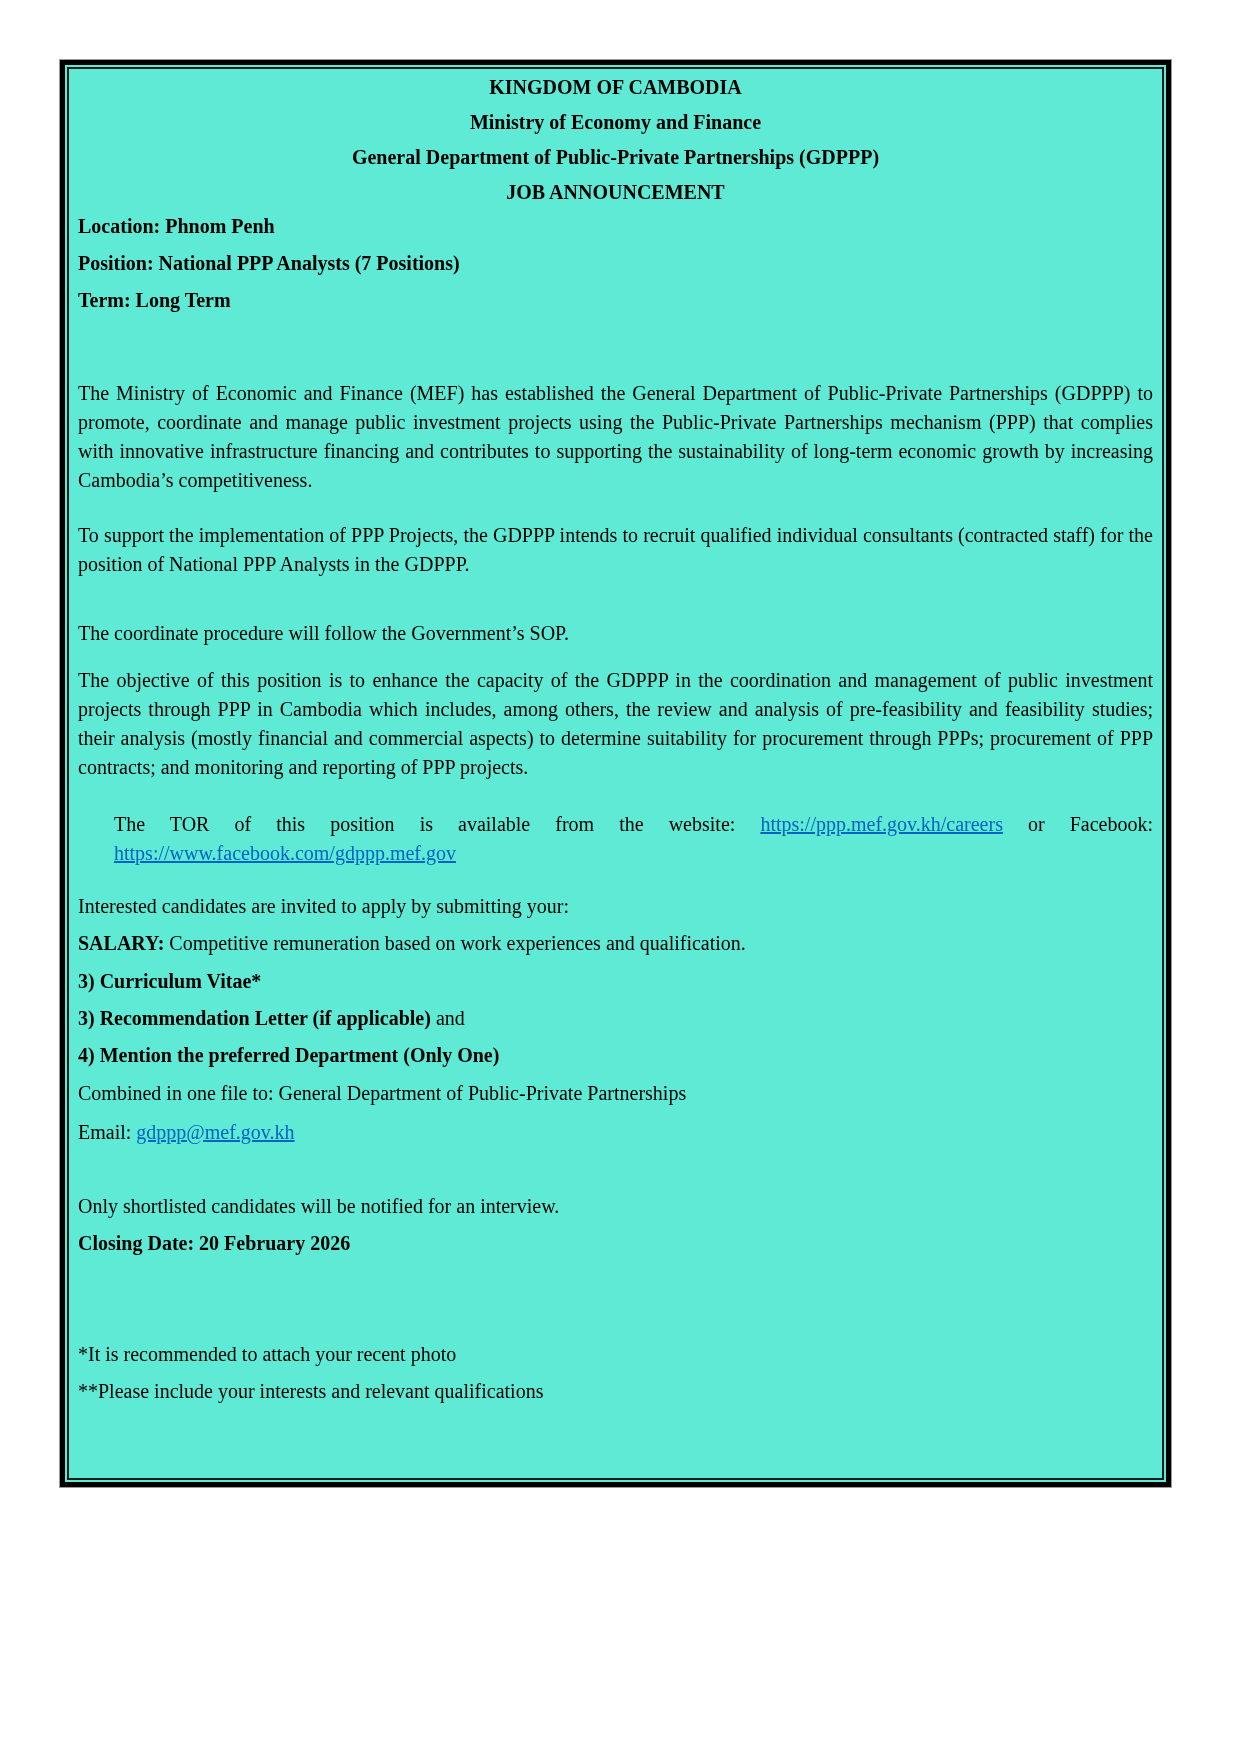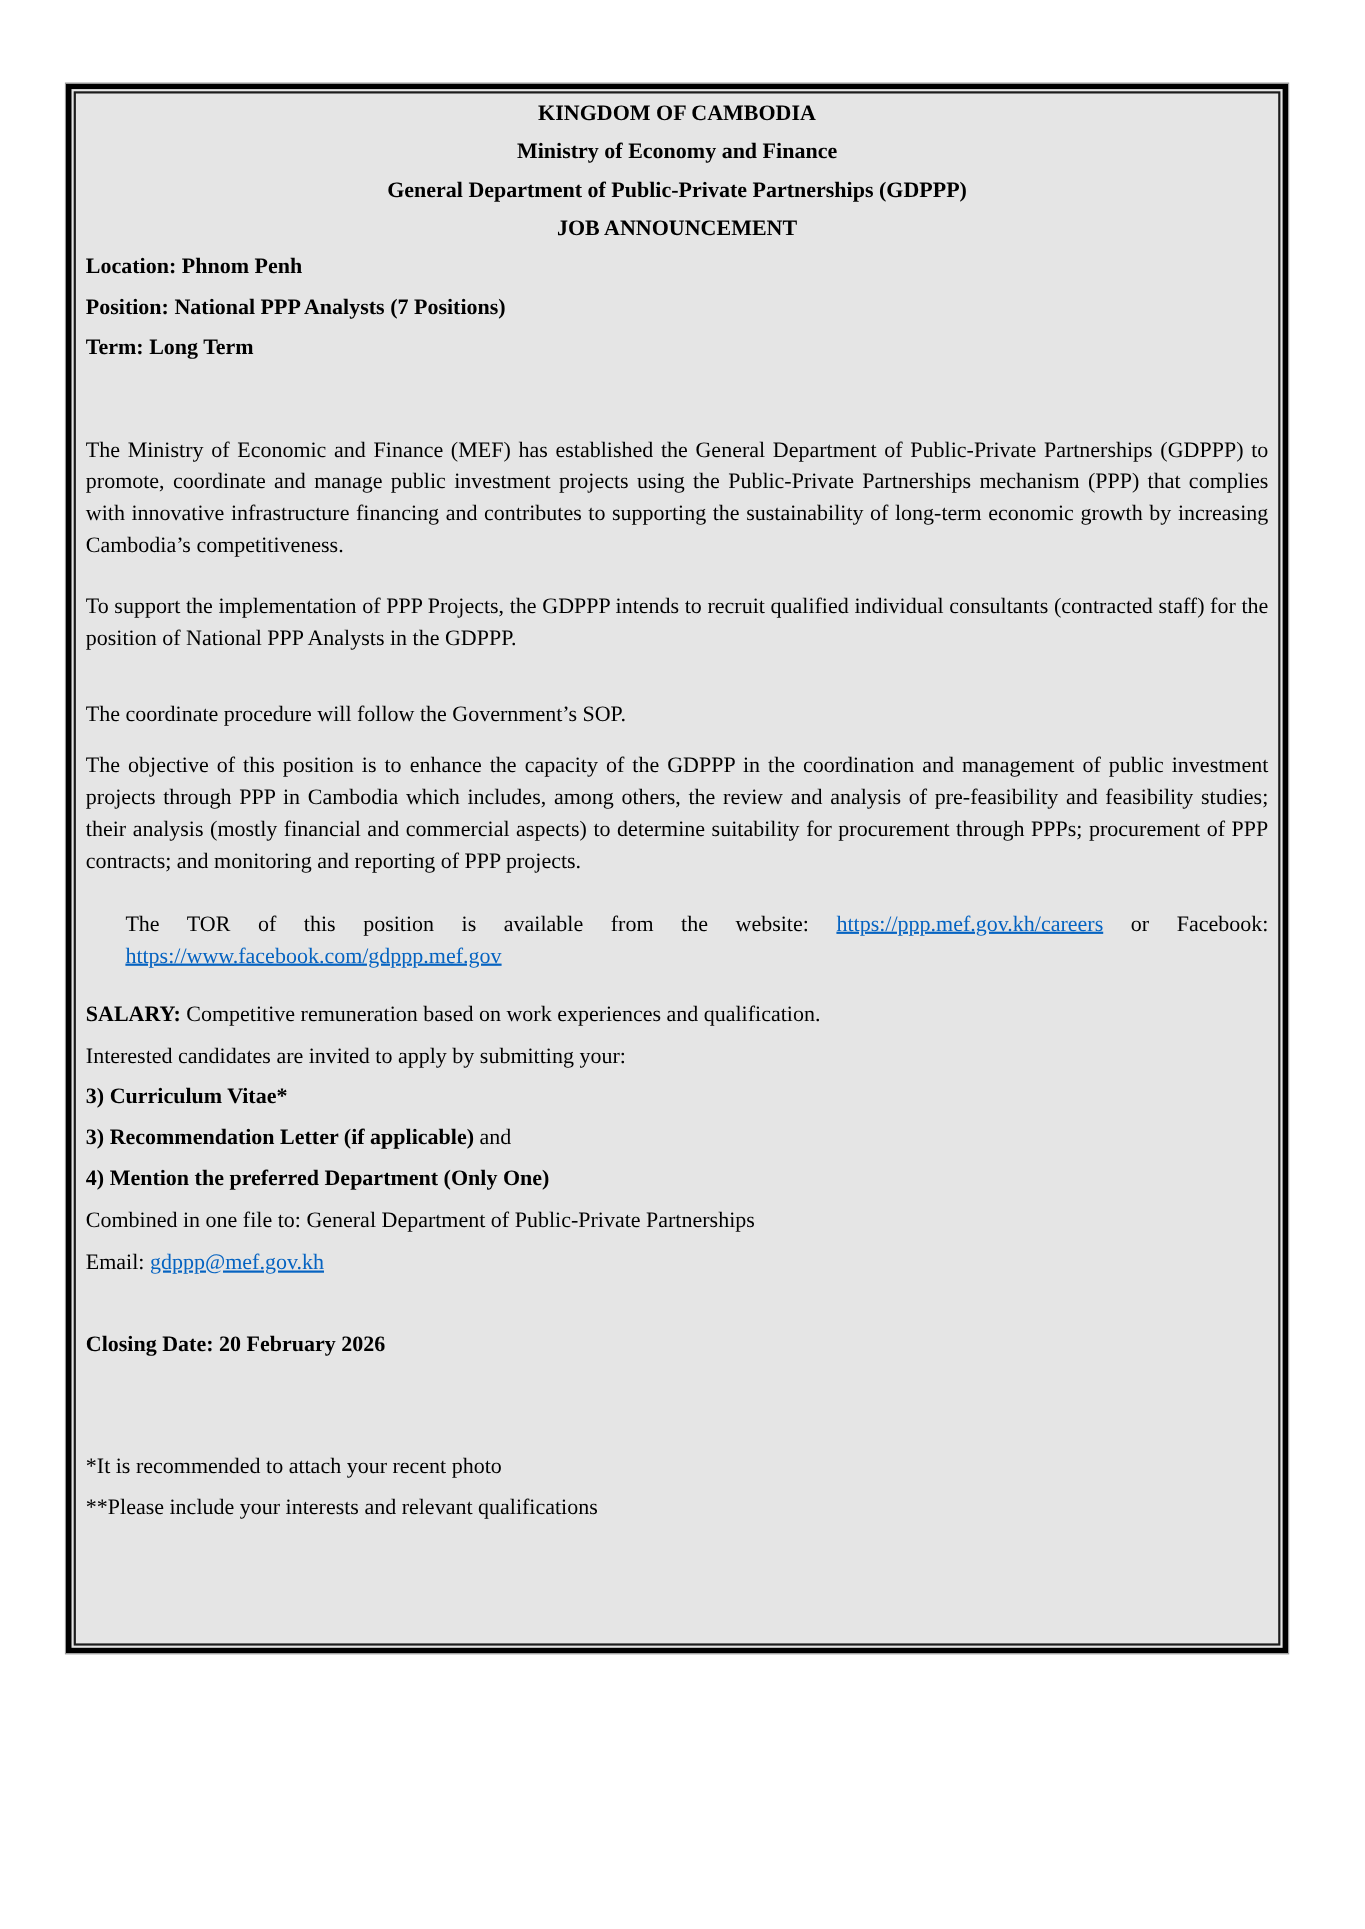--- a/index.html
+++ b/index.html
@@ -10,28 +10,28 @@
   body {
     width: 1241px;
     height: 1754px;
     position: relative;
     font-family: "Liberation Serif", "DejaVu Serif", serif;
     color: #000000;
   }
   .frame {
     position: absolute;
     left: 60px;
-    top: 76px;
+    top: 60px;
     width: 1111px;
     height: 1427px;
     box-sizing: border-box;
     border: 5px solid #000000;
     outline: 1px solid #9a9a9a;
     padding: 2px;
-    background: #e5e5e5;
+    background: #5eead4;
   }
   .frame-inner {
     width: 100%;
     height: 100%;
     box-sizing: border-box;
     border: 2px solid #1c1c1c;
     padding: 4px 9px 0 9px;
     overflow: hidden;
   }
   .line {
@@ -82,35 +82,36 @@
 
     <p class="line para mb26">The Ministry of Economic and Finance (MEF) has established the General Department of Public-Private Partnerships (GDPPP) to promote, coordinate and manage public investment projects using the Public-Private Partnerships mechanism (PPP) that complies with innovative infrastructure financing and contributes to supporting the sustainability of long-term economic growth by increasing Cambodia’s competitiveness.</p>
     <p class="line para mb40">To support the implementation of PPP Projects, the GDPPP intends to recruit qualified individual consultants (contracted staff) for the position of National PPP Analysts in the GDPPP.</p>
     <p class="line para mb18">The coordinate procedure will follow the Government’s SOP.</p>
     <p class="line para mb28">The objective of this position is to enhance the capacity of the GDPPP in the coordination and management of public investment projects through PPP in Cambodia which includes, among others, the review and analysis of pre-feasibility and feasibility studies; their analysis (mostly financial and commercial aspects) to determine suitability for procurement through PPPs; procurement of PPP contracts; and monitoring and reporting of PPP projects.</p>
 
     <p class="line para mb24">
       <span>The TOR of this position is available from the website: </span><a href="#" class="doc-link">https://ppp.mef.gov.kh/careers</a><span> or Facebook: </span><a href="#" class="doc-link">https://www.facebook.com/gdppp.mef.gov</a>
     </p>
 
+    <p class="line mb8">Interested candidates are invited to apply by submitting your:</p>
+
     <p class="line mb9">
       <span class="bold">SALARY:</span><span> Competitive remuneration based on work experiences and qualification.</span>
     </p>
-
-    <p class="line mb8">Interested candidates are invited to apply by submitting your:</p>
     <p class="line bold mb8">3) Curriculum Vitae*</p>
     <p class="line mb8">
       <span class="bold">3) Recommendation Letter (if applicable)</span><span> and</span>
     </p>
     <p class="line bold mb9">4) Mention the preferred Department (Only One)</p>
     <p class="line mb10">Combined in one file to: General Department of Public-Private Partnerships</p>
 
     <p class="line mb45">
       <span>Email: </span><a href="#" class="doc-link">gdppp@mef.gov.kh</a>
     </p>
 
+    <p class="line mb8">Only shortlisted candidates will be notified for an interview.</p>
     <p class="line bold mb54">Closing Date: 20 February 2026</p>
 
     <p class="line mb8">*It is recommended to attach your recent photo</p>
     <p class="line">**Please include your interests and relevant qualifications</p>
 
   </div>
 </div>
 
 </body></html>

